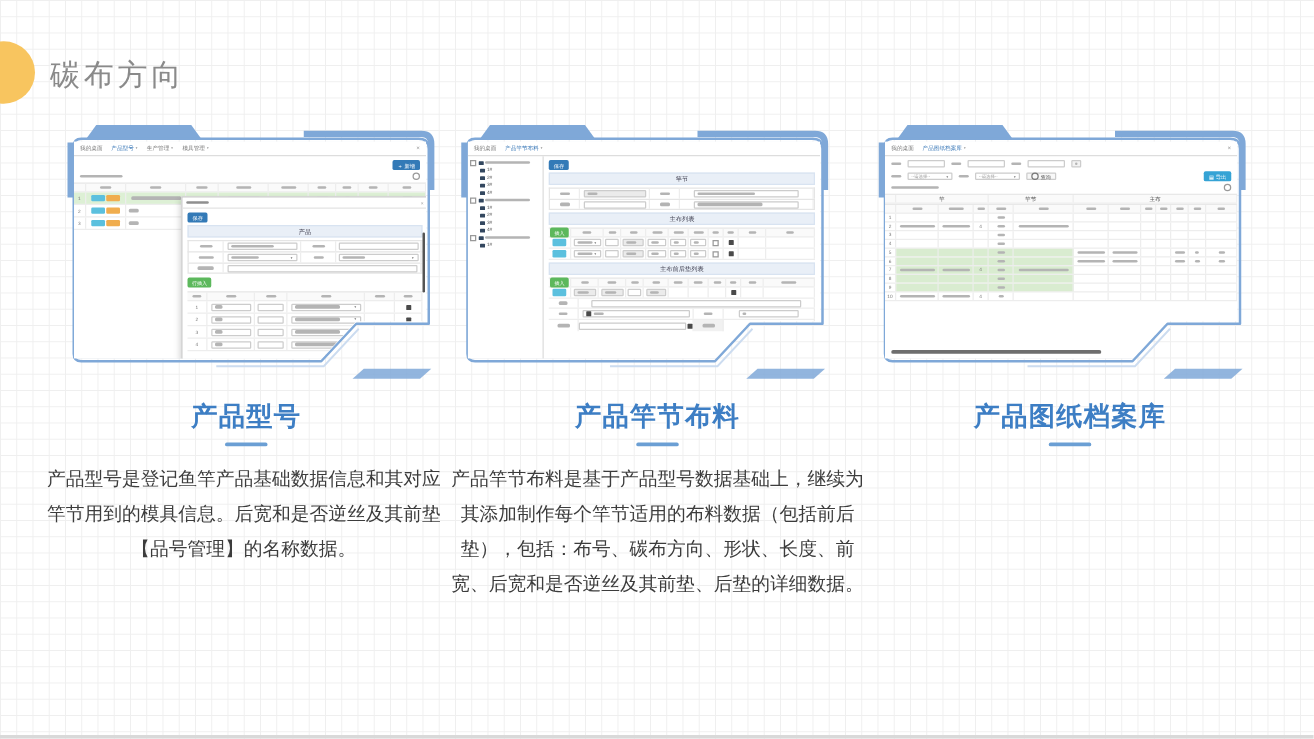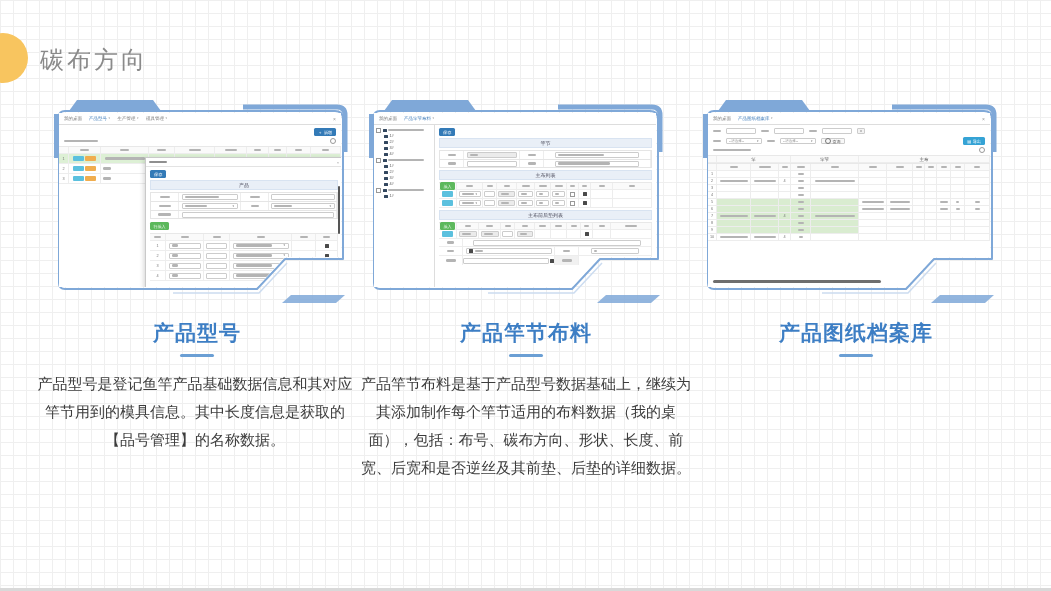--- a/index.html
+++ b/index.html
@@ -351,21 +351,21 @@
                 <span class="icoD"></span>
               </span>
           </div>
         </div>
         <span class="vscroll" style="right:2px;top:28px;height:48px;"></span>
       </div>
     </div>
   </div>
   <div class="panel-title">产品型号</div>
   <div class="title-dash"></div>
-  <div class="panel-desc" style="width:318px;">产品型号是登记鱼竿产品基础数据信息和其对应竿节用到的模具信息。其中长度信息是获取的【品号管理】的名称数据。</div>
+  <div class="panel-desc" style="width:318px;">产品型号是登记鱼竿产品基础数据信息和其对应竿节用到的模具信息。后宽和是否逆丝及其前垫【品号管理】的名称数据。</div>
 </div>
 
 <div class="col" id="col2">
   <div class="frame">
     <svg width="296" height="212" viewBox="0 0 296 212">
       <polygon points="16,19 24,8 100,8 108,19" fill="#7fa8d8"></polygon>
       <path d="M12 19 H282 Q290 19 290 27 V167 H232 L204 197 H12 Q6 197 6 191 V25 Q6 19 12 19 Z" fill="none" stroke="#7fa8d8" stroke-width="2" stroke-linejoin="round"></path>
       <path d="M190 15 H284 Q292 15 292 23 V60" fill="none" stroke="#7fa8d8" stroke-width="5"></path>
       <path d="M3.5 22 V66" stroke="#7fa8d8" stroke-width="5"></path>
       <path d="M234 171 L206 201 L120 201" fill="none" stroke="#ccdcf0" stroke-width="1.5"></path>
@@ -706,21 +706,21 @@
                 <i class="tb" style="width:10px"></i>
               </span>
             <span class="c cf"></span>
           </div>
         </div>
       </div>
     </div>
   </div>
   <div class="panel-title">产品竿节布料</div>
   <div class="title-dash"></div>
-  <div class="panel-desc" style="width:340px;">产品竿节布料是基于产品型号数据基础上，继续为其添加制作每个竿节适用的布料数据（我的桌面），包括：布号、碳布方向、形状、长度、前宽、后宽和是否逆丝及其前垫、后垫的详细数据。</div>
+  <div class="panel-desc" style="width:340px;">产品竿节布料是基于产品型号数据基础上，继续为其添加制作每个竿节适用的布料数据（包括前后垫），包括：布号、碳布方向、形状、长度、前宽、后宽和是否逆丝及其前垫、后垫的详细数据。</div>
 </div>
 
 <div class="col" id="col3">
   <div class="frame">
     <svg width="296" height="212" viewBox="0 0 296 212">
       <polygon points="16,19 24,8 100,8 108,19" fill="#7fa8d8"></polygon>
       <path d="M12 19 H282 Q290 19 290 27 V167 H232 L204 197 H12 Q6 197 6 191 V25 Q6 19 12 19 Z" fill="none" stroke="#7fa8d8" stroke-width="2" stroke-linejoin="round"></path>
       <path d="M190 15 H284 Q292 15 292 23 V60" fill="none" stroke="#7fa8d8" stroke-width="5"></path>
       <path d="M3.5 22 V66" stroke="#7fa8d8" stroke-width="5"></path>
       <path d="M234 171 L206 201 L120 201" fill="none" stroke="#ccdcf0" stroke-width="1.5"></path>

